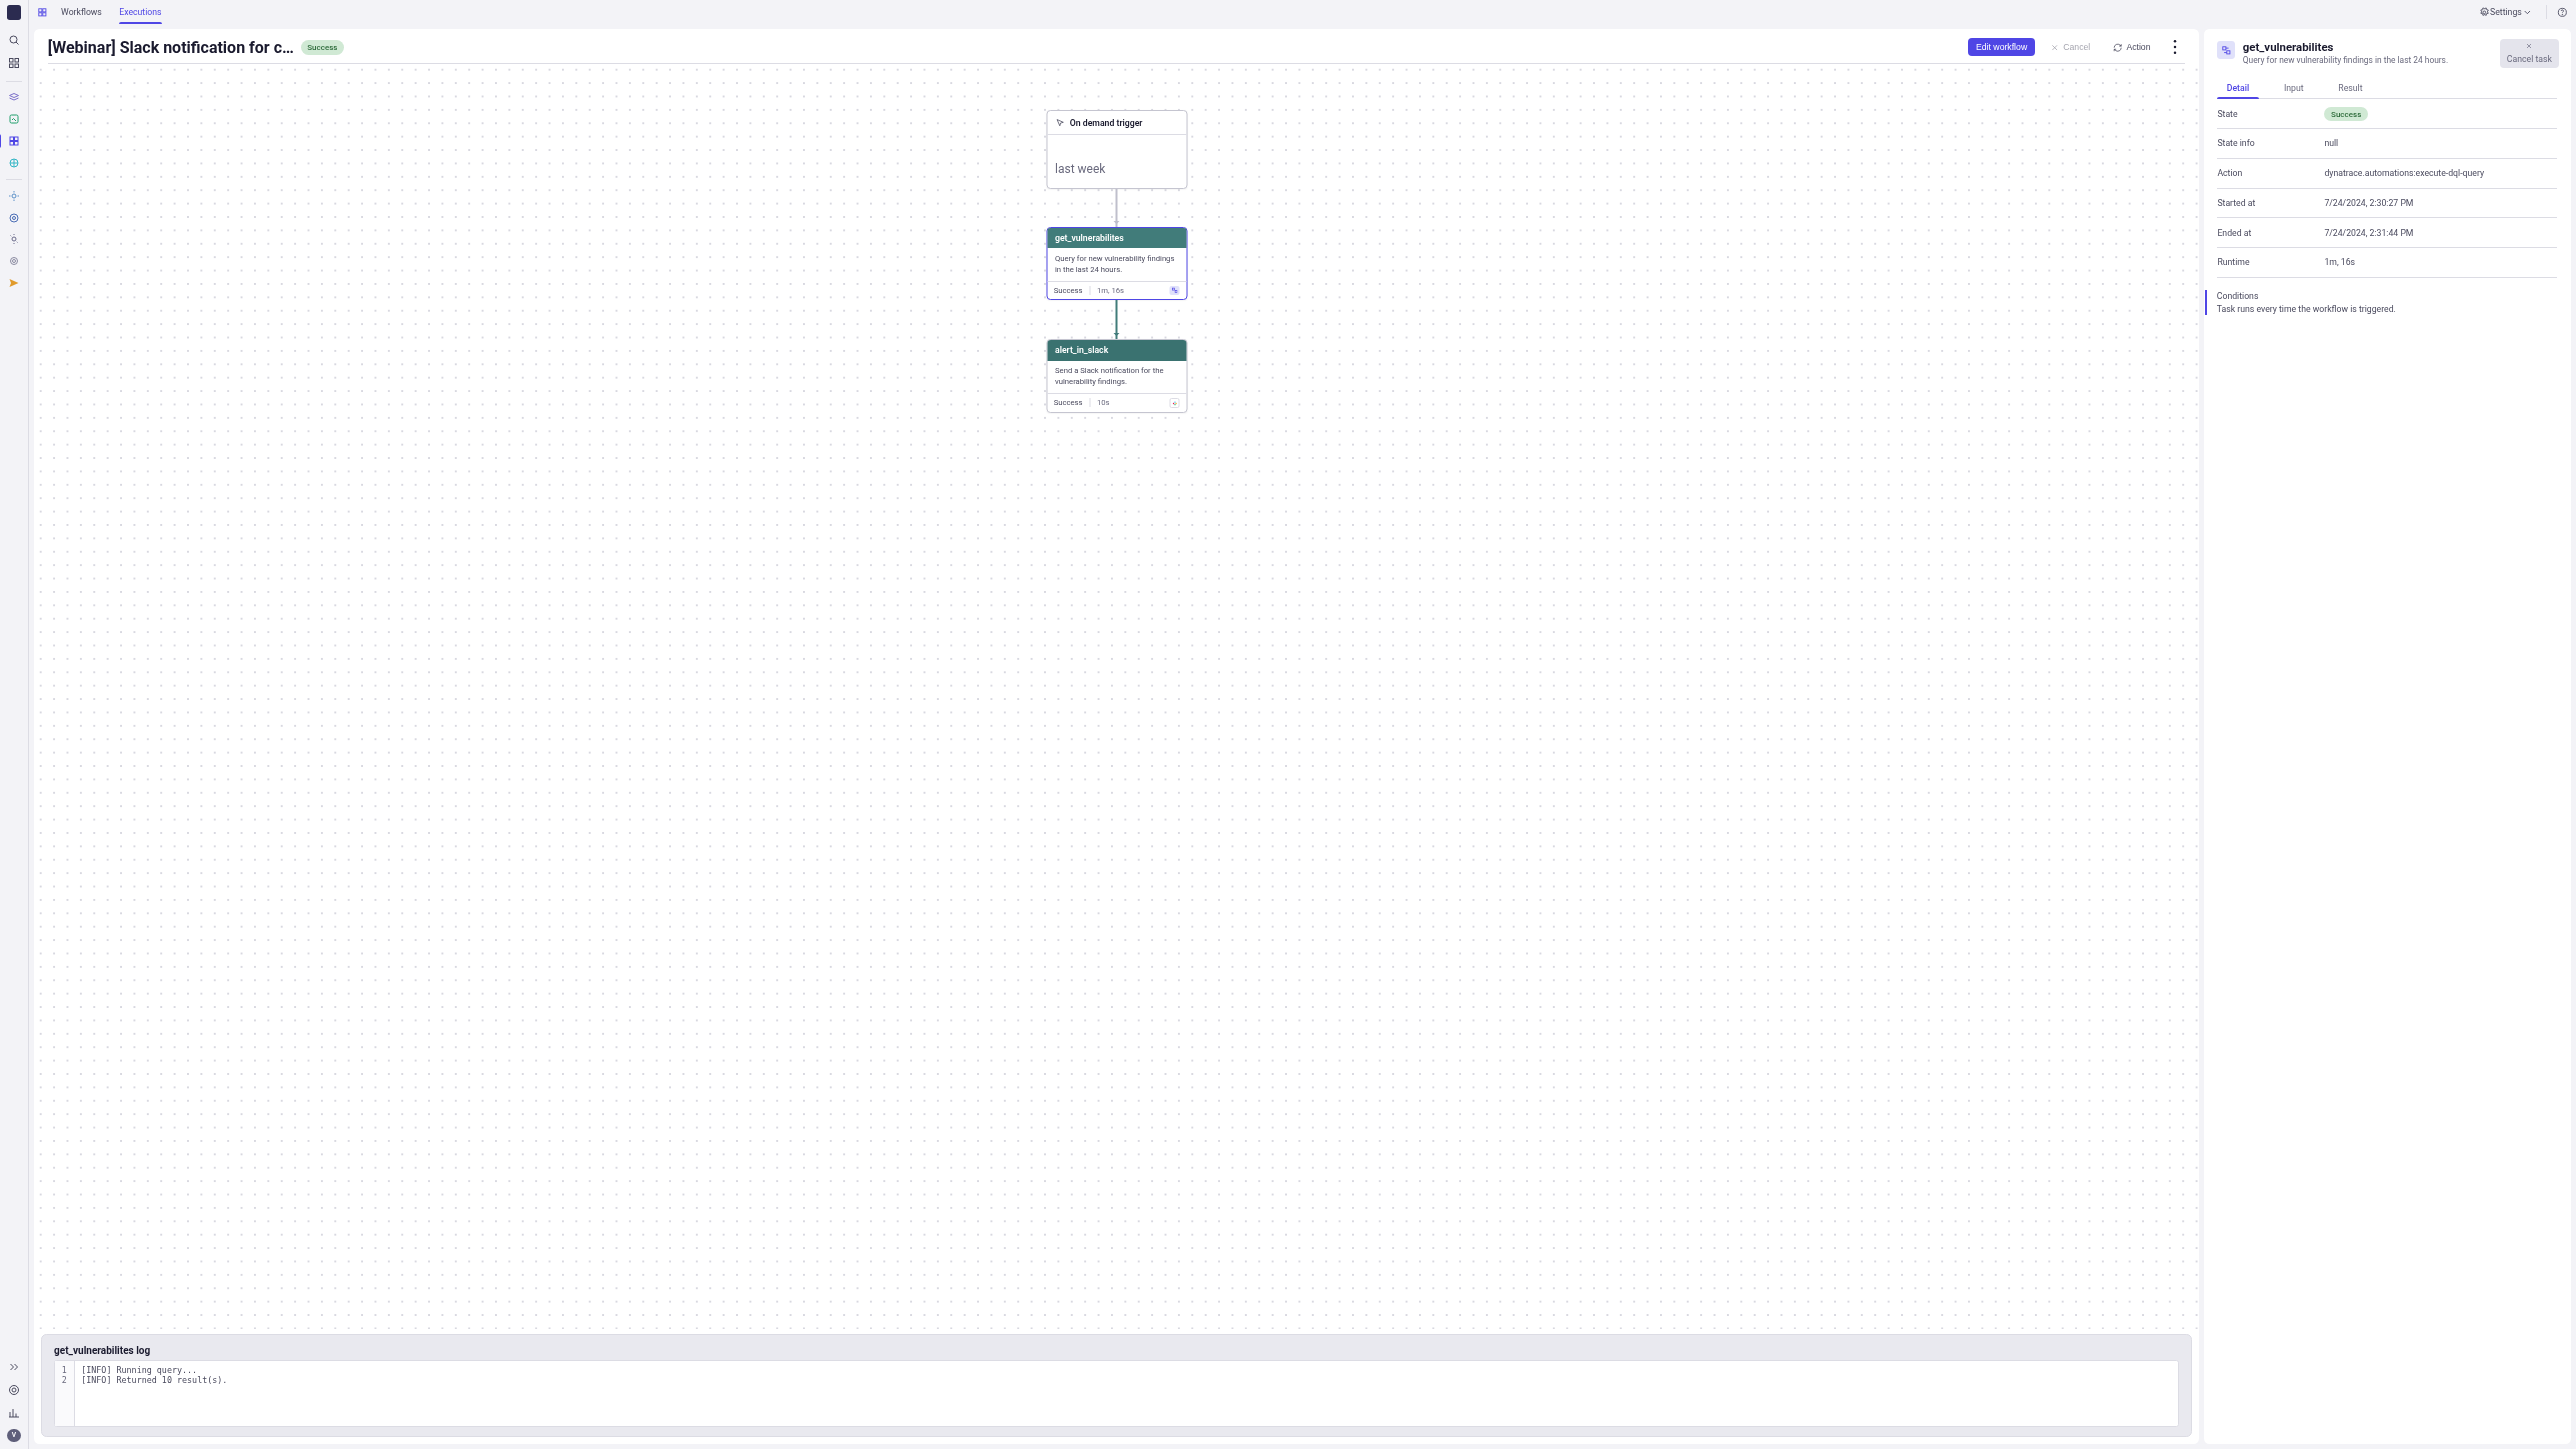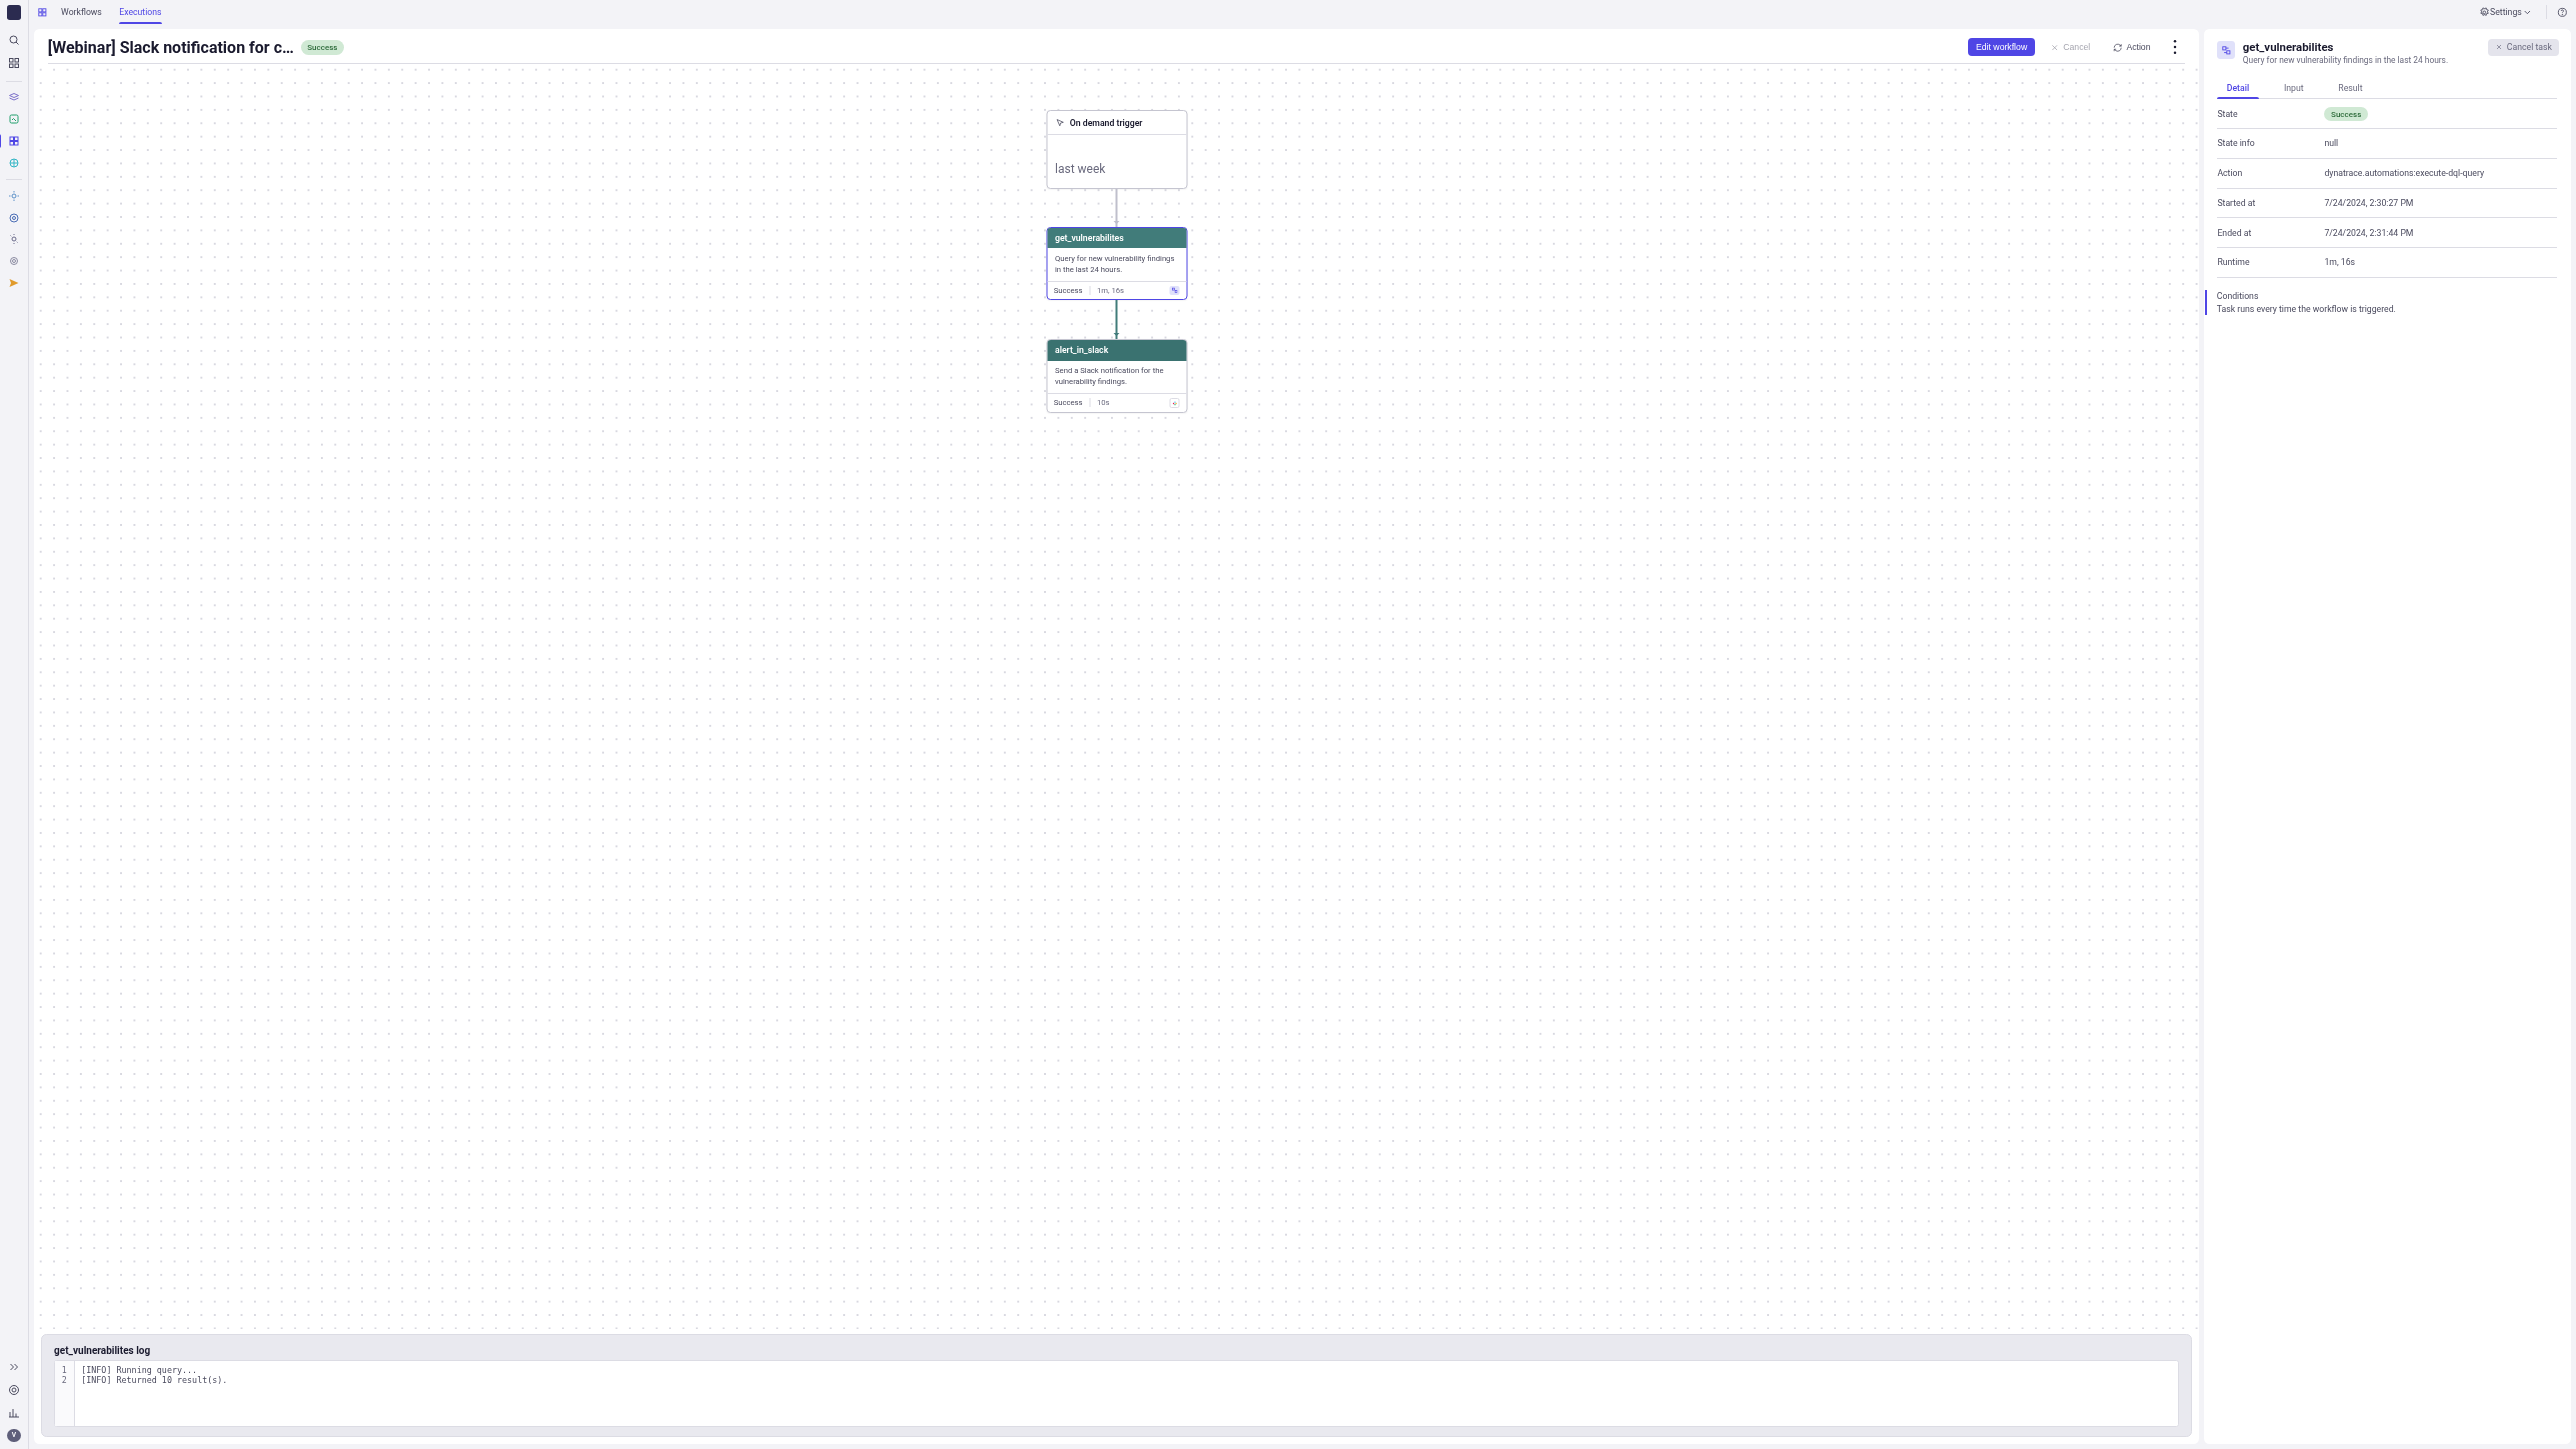--- a/index.html
+++ b/index.html
@@ -109,21 +109,21 @@
 .gutter{background:#fafafc;border-right:0.7px solid var(--border);padding:4px 6.7px;color:var(--muted);text-align:right;}
 .code-lines{padding:4px 6.7px;white-space:pre;color:var(--ink-soft);}
 
 
 .detail{flex:1;background:var(--panel);border-radius:5.4px;padding:10.7px 13.4px;overflow:auto;position:relative;}
 .detail-head{display:flex;align-items:flex-start;gap:8px;}
 .task-icon{width:17.4px;height:17.4px;border-radius:3.4px;background:#e0e1fa;display:flex;align-items:center;justify-content:center;flex-shrink:0;margin-top:1.3px;}
 .task-icon svg{width:10.7px;height:10.7px;stroke:var(--primary);stroke-width:2;fill:none;}
 .detail-title{font-size:11.4px;font-weight:700;}
 .detail-sub{font-size:8.4px;color:var(--muted);margin-top:1.3px;}
-.cancel-task{position:absolute;right:12px;top:9.4px;background:var(--badge);padding:3.4px 6.7px;border-radius:4px;font-size:8.7px;color:var(--muted);display:flex;align-items:center;gap:4px;cursor:default;}
+.cancel-task{position:absolute;right:12px;top:9.4px;background:var(--badge);padding:3.4px 6.7px;border-radius:4px;font-size:8.7px;color:var(--muted);display:flex;align-items:center;gap:4px;cursor:default;flex-direction:column;}
 .cancel-task svg{width:8px;height:8px;stroke:var(--muted);stroke-width:2;fill:none;}
 
 .detail-tabs{display:flex;border-bottom:0.7px solid var(--border);margin-top:12px;gap:16px;}
 .detail-tab{padding:5.4px 9.4px;font-size:8.7px;color:var(--muted);cursor:pointer;position:relative;}
 .detail-tab.active{color:var(--primary);font-weight:500;}
 .detail-tab.active::after{content:"";position:absolute;bottom:-0.7px;left:0;right:0;height:2px;background:var(--primary);border-radius:2px 2px 0 0;}
 
 .kv-row{display:flex;align-items:center;padding:9.4px 0;border-bottom:0.7px solid var(--border);font-size:8.7px;}
 .kv-row .k{width:107px;color:var(--ink-soft);}
 .kv-row .v{color:var(--ink-soft);}

